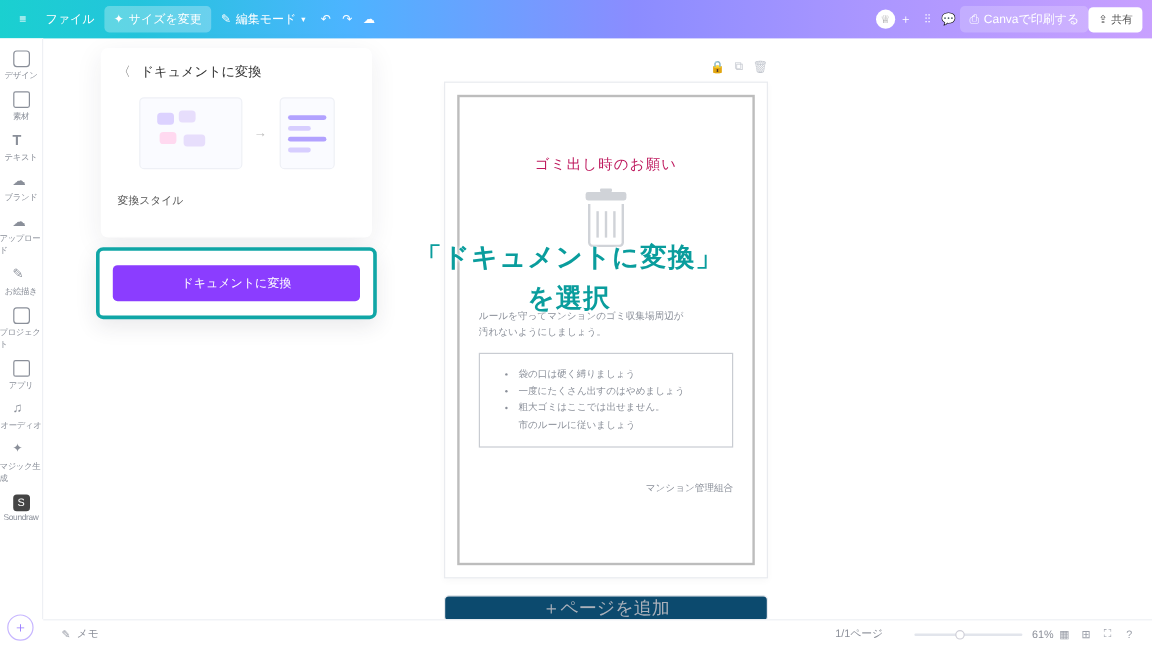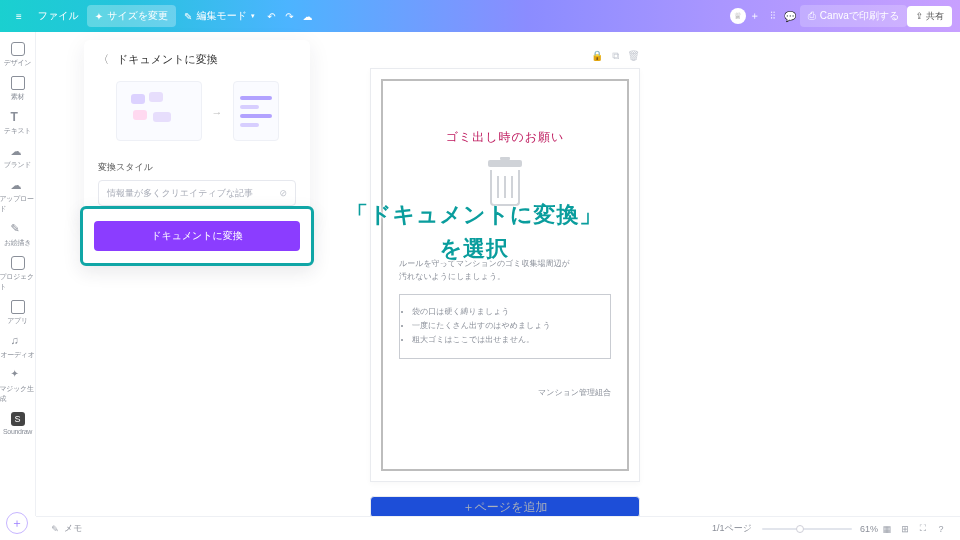--- a/index.html
+++ b/index.html
@@ -63,34 +63,34 @@
 .page { width: 270px; height: 414px; background: #fff; border: 1px solid #e9ebef; padding: 10px; box-shadow: 0 2px 6px rgba(0,0,0,0.03); }
 .pageinner { width: 100%; height: 100%; border: 2px solid #bdbdbd; padding: 20px 16px 14px; display: flex; flex-direction: column; align-items: center; }
 .ptitle { color: #be185d; font-size: 12px; letter-spacing: 1px; margin: 28px 0 14px; }
 .trash { width: 42px; height: 48px; position: relative; margin-bottom: 50px; }
 .trash .lid { position: absolute; top: 0; left: 4px; width: 34px; height: 7px; background: #d0d3d8; border-radius: 2px; }
 .trash .handle { position: absolute; top: -3px; left: 16px; width: 10px; height: 3px; background: #d0d3d8; border-radius: 1px; }
 .trash .body { position: absolute; top: 10px; left: 6px; width: 30px; height: 36px; border: 2px solid #d0d3d8; border-top: none; border-radius: 0 0 4px 4px; }
 .trash .body .bar { position: absolute; top: 6px; width: 2px; height: 22px; background: #d0d3d8; }
 .trash .body .bar.b1 { left: 5px; } .trash .body .bar.b2 { left: 12px; } .trash .body .bar.b3 { left: 19px; }
 .pdesc { font-size: 8px; color: #8a8f99; line-height: 1.6; text-align: left; width: 100%; margin-bottom: 10px; }
-.pbox { width: 100%; border: 1px solid #c9ccd2; padding: 10px 0; }
+.pbox { width: 100%; border: 1px solid #c9ccd2; padding: 10px 20px; }
 .pbox ul { list-style: disc; padding-left: 12px; }
 .pbox li { font-size: 8px; color: #8a8f99; line-height: 1.8; }
 .pfoot { font-size: 8px; color: #8a8f99; width: 100%; text-align: right; margin-top: 28px; }
 
-.addpage { width: 270px; margin-top: 14px; height: 22px; border: 1px solid #e9ebef; border-radius: 4px; display: flex; align-items: center; justify-content: center; font-size: 12px; color: #aab0ba; cursor: pointer; background: #1d4ed8; }
+.addpage { width: 270px; margin-top: 14px; height: 22px; border: 1px solid #e9ebef; border-radius: 4px; display: flex; align-items: center; justify-content: center; font-size: 15px; color: #aab0ba; cursor: pointer; background: #0c4a6e; }
 
 
 .callout { position: absolute; left: 346px; top: 198px; color: #0a9d9d; font-weight: 700; font-size: 22px; letter-spacing: 1px; text-align: center; line-height: 1.55; text-shadow: 0 0 3px #fff, 0 0 3px #fff; pointer-events: none; }
 
 
 .footer { position: absolute; left: 36px; right: 0; bottom: 0; height: 24px; border-top: 1px solid #eef0f4; display: flex; align-items: center; padding: 0 10px; font-size: 9px; color: #8b8f99; background: #fff; }
 .footer .fspacer { flex: 1; }
-.footer .pgind { margin-right: 2px; }
+.footer .pgind { margin-right: 18px; }
 .footer .slider { width: 90px; height: 2px; background: #e2e5ec; border-radius: 1px; position: relative; margin: 0 8px; }
 .footer .slider .thumb { position: absolute; left: 34px; top: -3px; width: 8px; height: 8px; background: #fff; border: 1px solid #cfcfd8; border-radius: 50%; }
 .footer .fico { width: 18px; height: 18px; display: inline-flex; align-items: center; justify-content: center; color: #9ca0aa; cursor: pointer; }
 </style>
 </head>
 <body>
 
 <div class="header">
   <div class="hbtn">≡</div>
   <div class="hbtn">ファイル</div>
@@ -184,24 +184,20 @@
     </div>
     <div class="arrow">→</div>
     <div class="prev2">
       <div class="line"></div>
         <div class="line s"></div>
         <div class="line"></div>
         <div class="line s"></div>
     </div>
   </div>
   <div class="label">変換スタイル</div>
-  <div class="field">
-    <span>情報量が多くクリエイティブな記事</span>
-    <span class="clr">⊘</span>
-  </div>
 </div>
 
 <div class="convertwrap">
   <div class="convertbtn">ドキュメントに変換</div>
 </div>
 
 <div class="canvas">
   <div class="ctoolbar">
     <span class="ico">🔒</span>
     <span class="ico">⧉</span>
@@ -220,20 +216,21 @@
           </div>
       </div>
       <div class="pdesc">
         <span>ルールを守ってマンションのゴミ収集場周辺が</span><br><span>汚れないようにしましょう。</span>
       </div>
       <div class="pbox">
         <ul>
           <li>袋の口は硬く縛りましょう</li>
           <li>一度にたくさん出すのはやめましょう</li>
           <li>粗大ゴミはここでは出せません。</li>
+          <li style="list-style:none">市のルールに従いましょう</li>
         </ul>
       </div>
       <div class="pfoot">マンション管理組合</div>
     </div>
   </div>
   <div class="addpage">＋ページを追加</div>
 </div>
 
 <div class="callout">
   <span>「ドキュメントに変換」</span><br><span>を選択</span>

